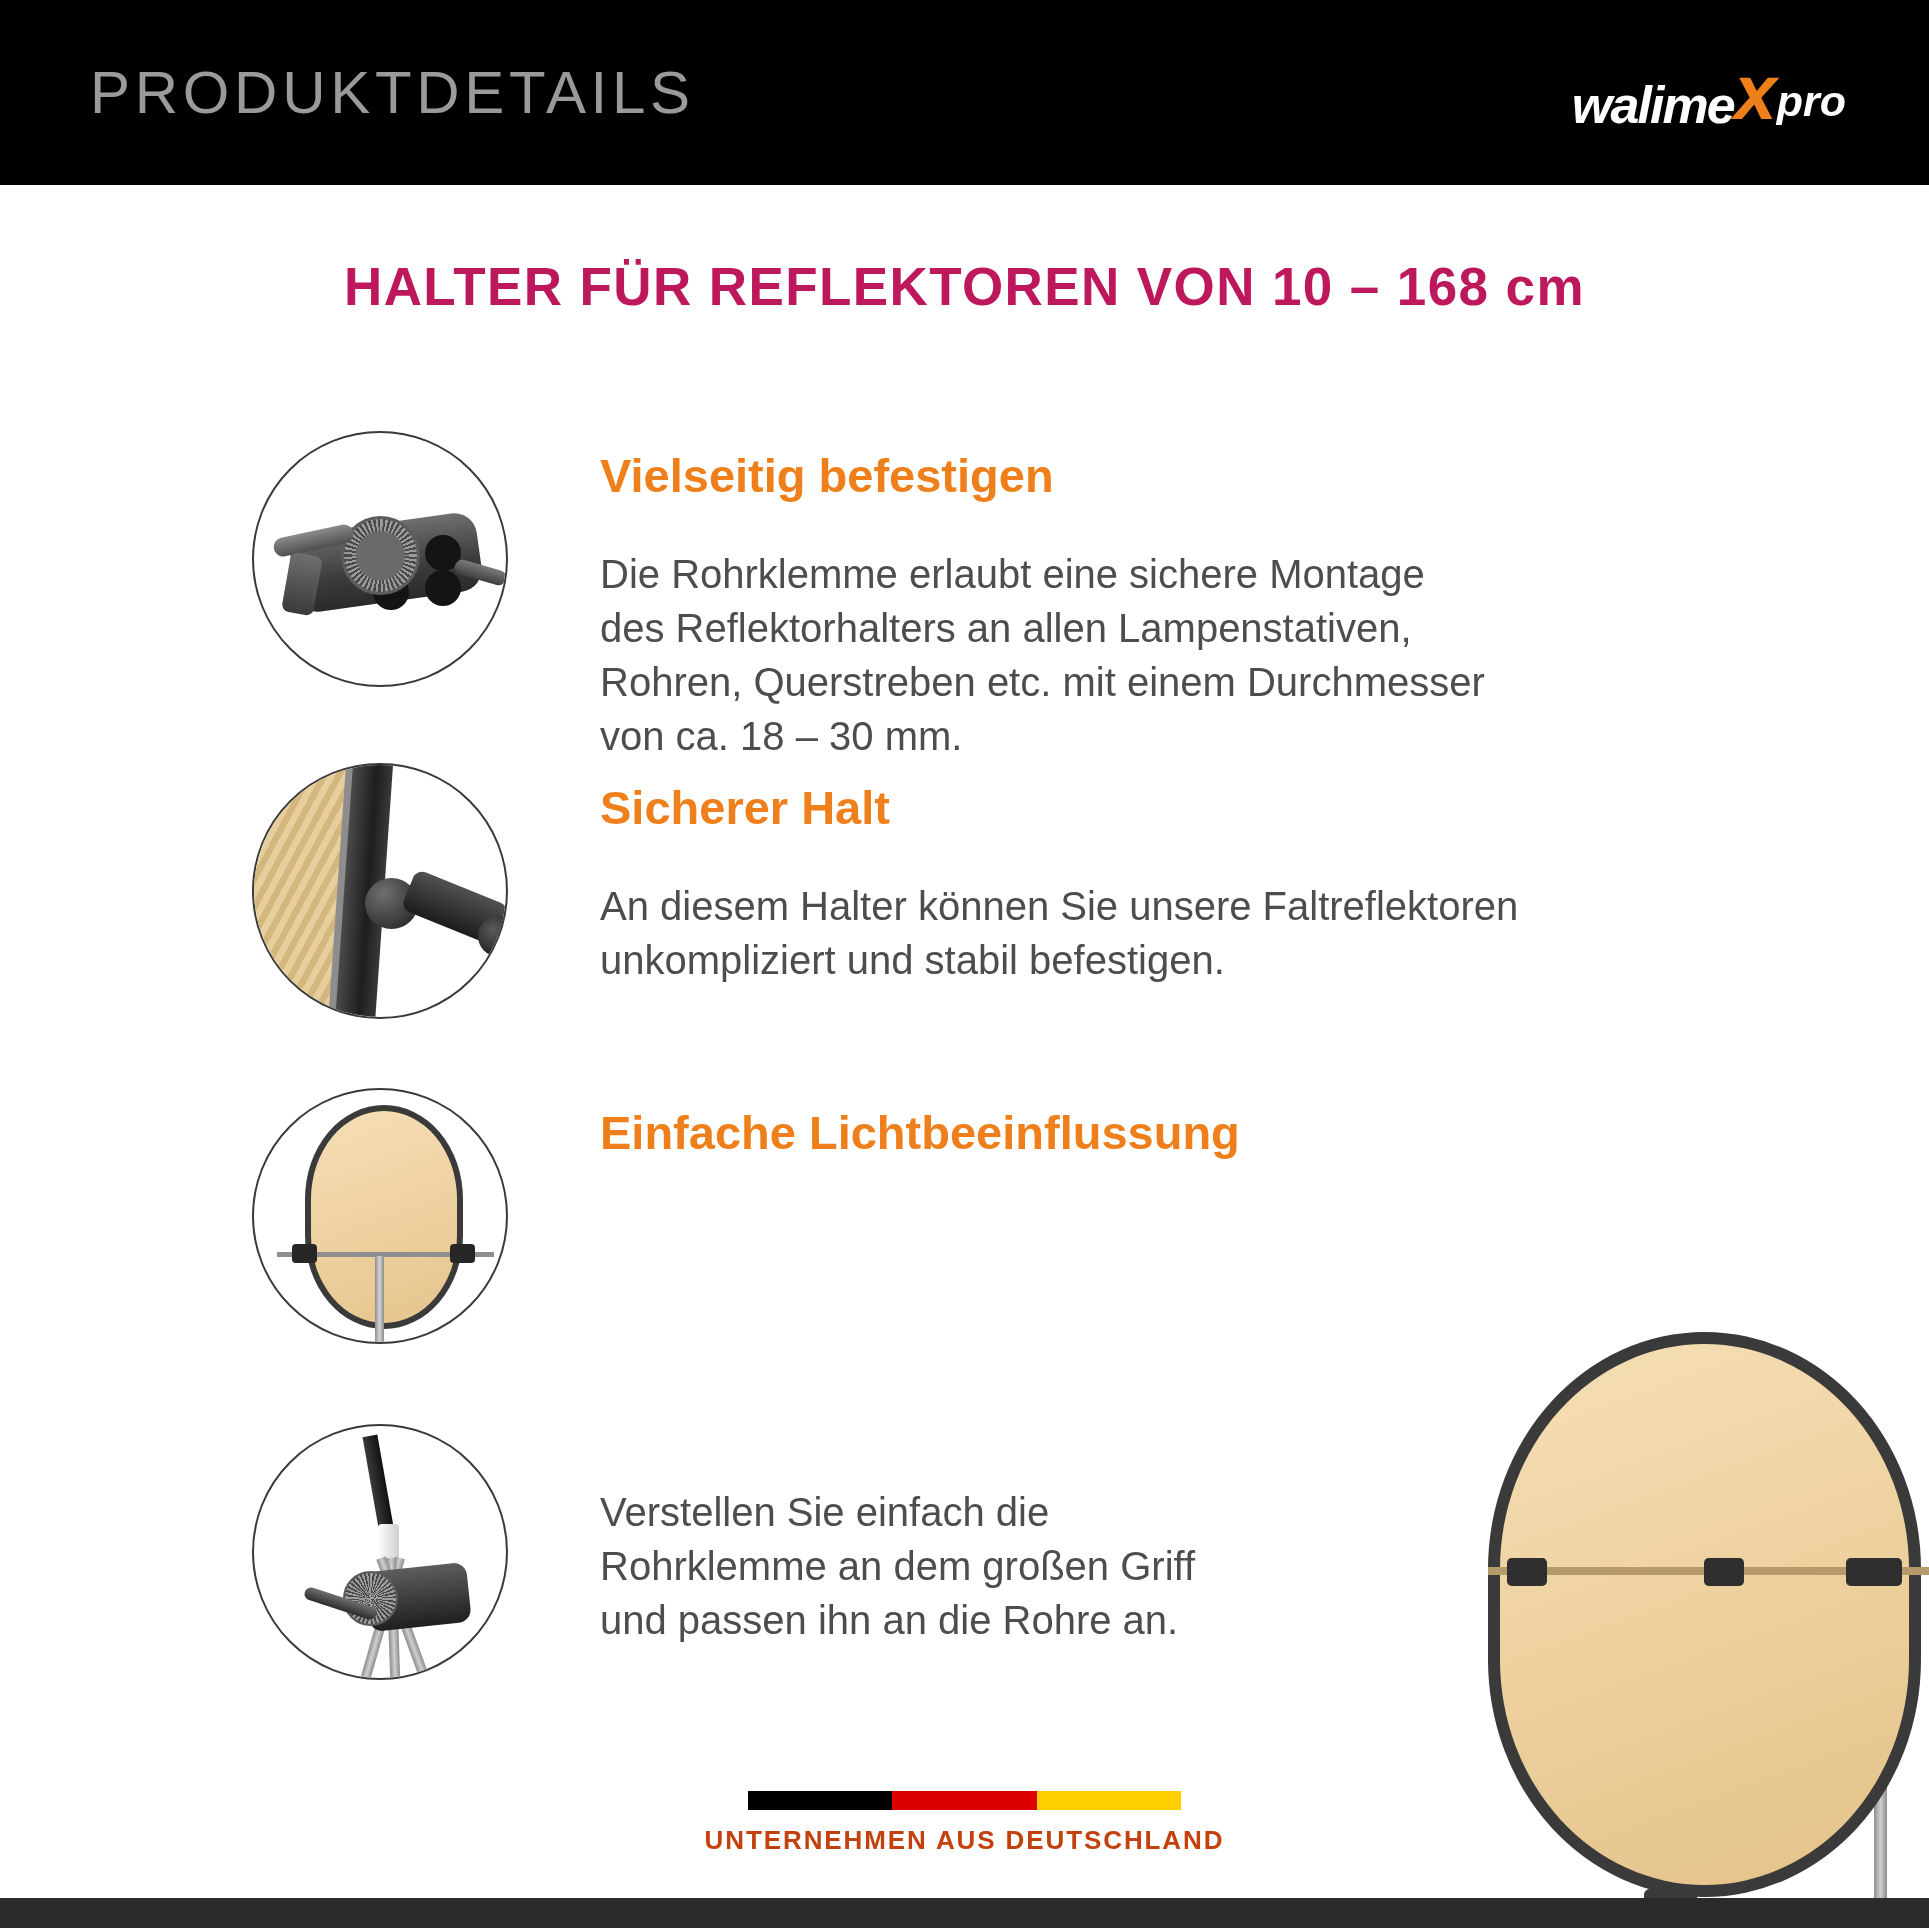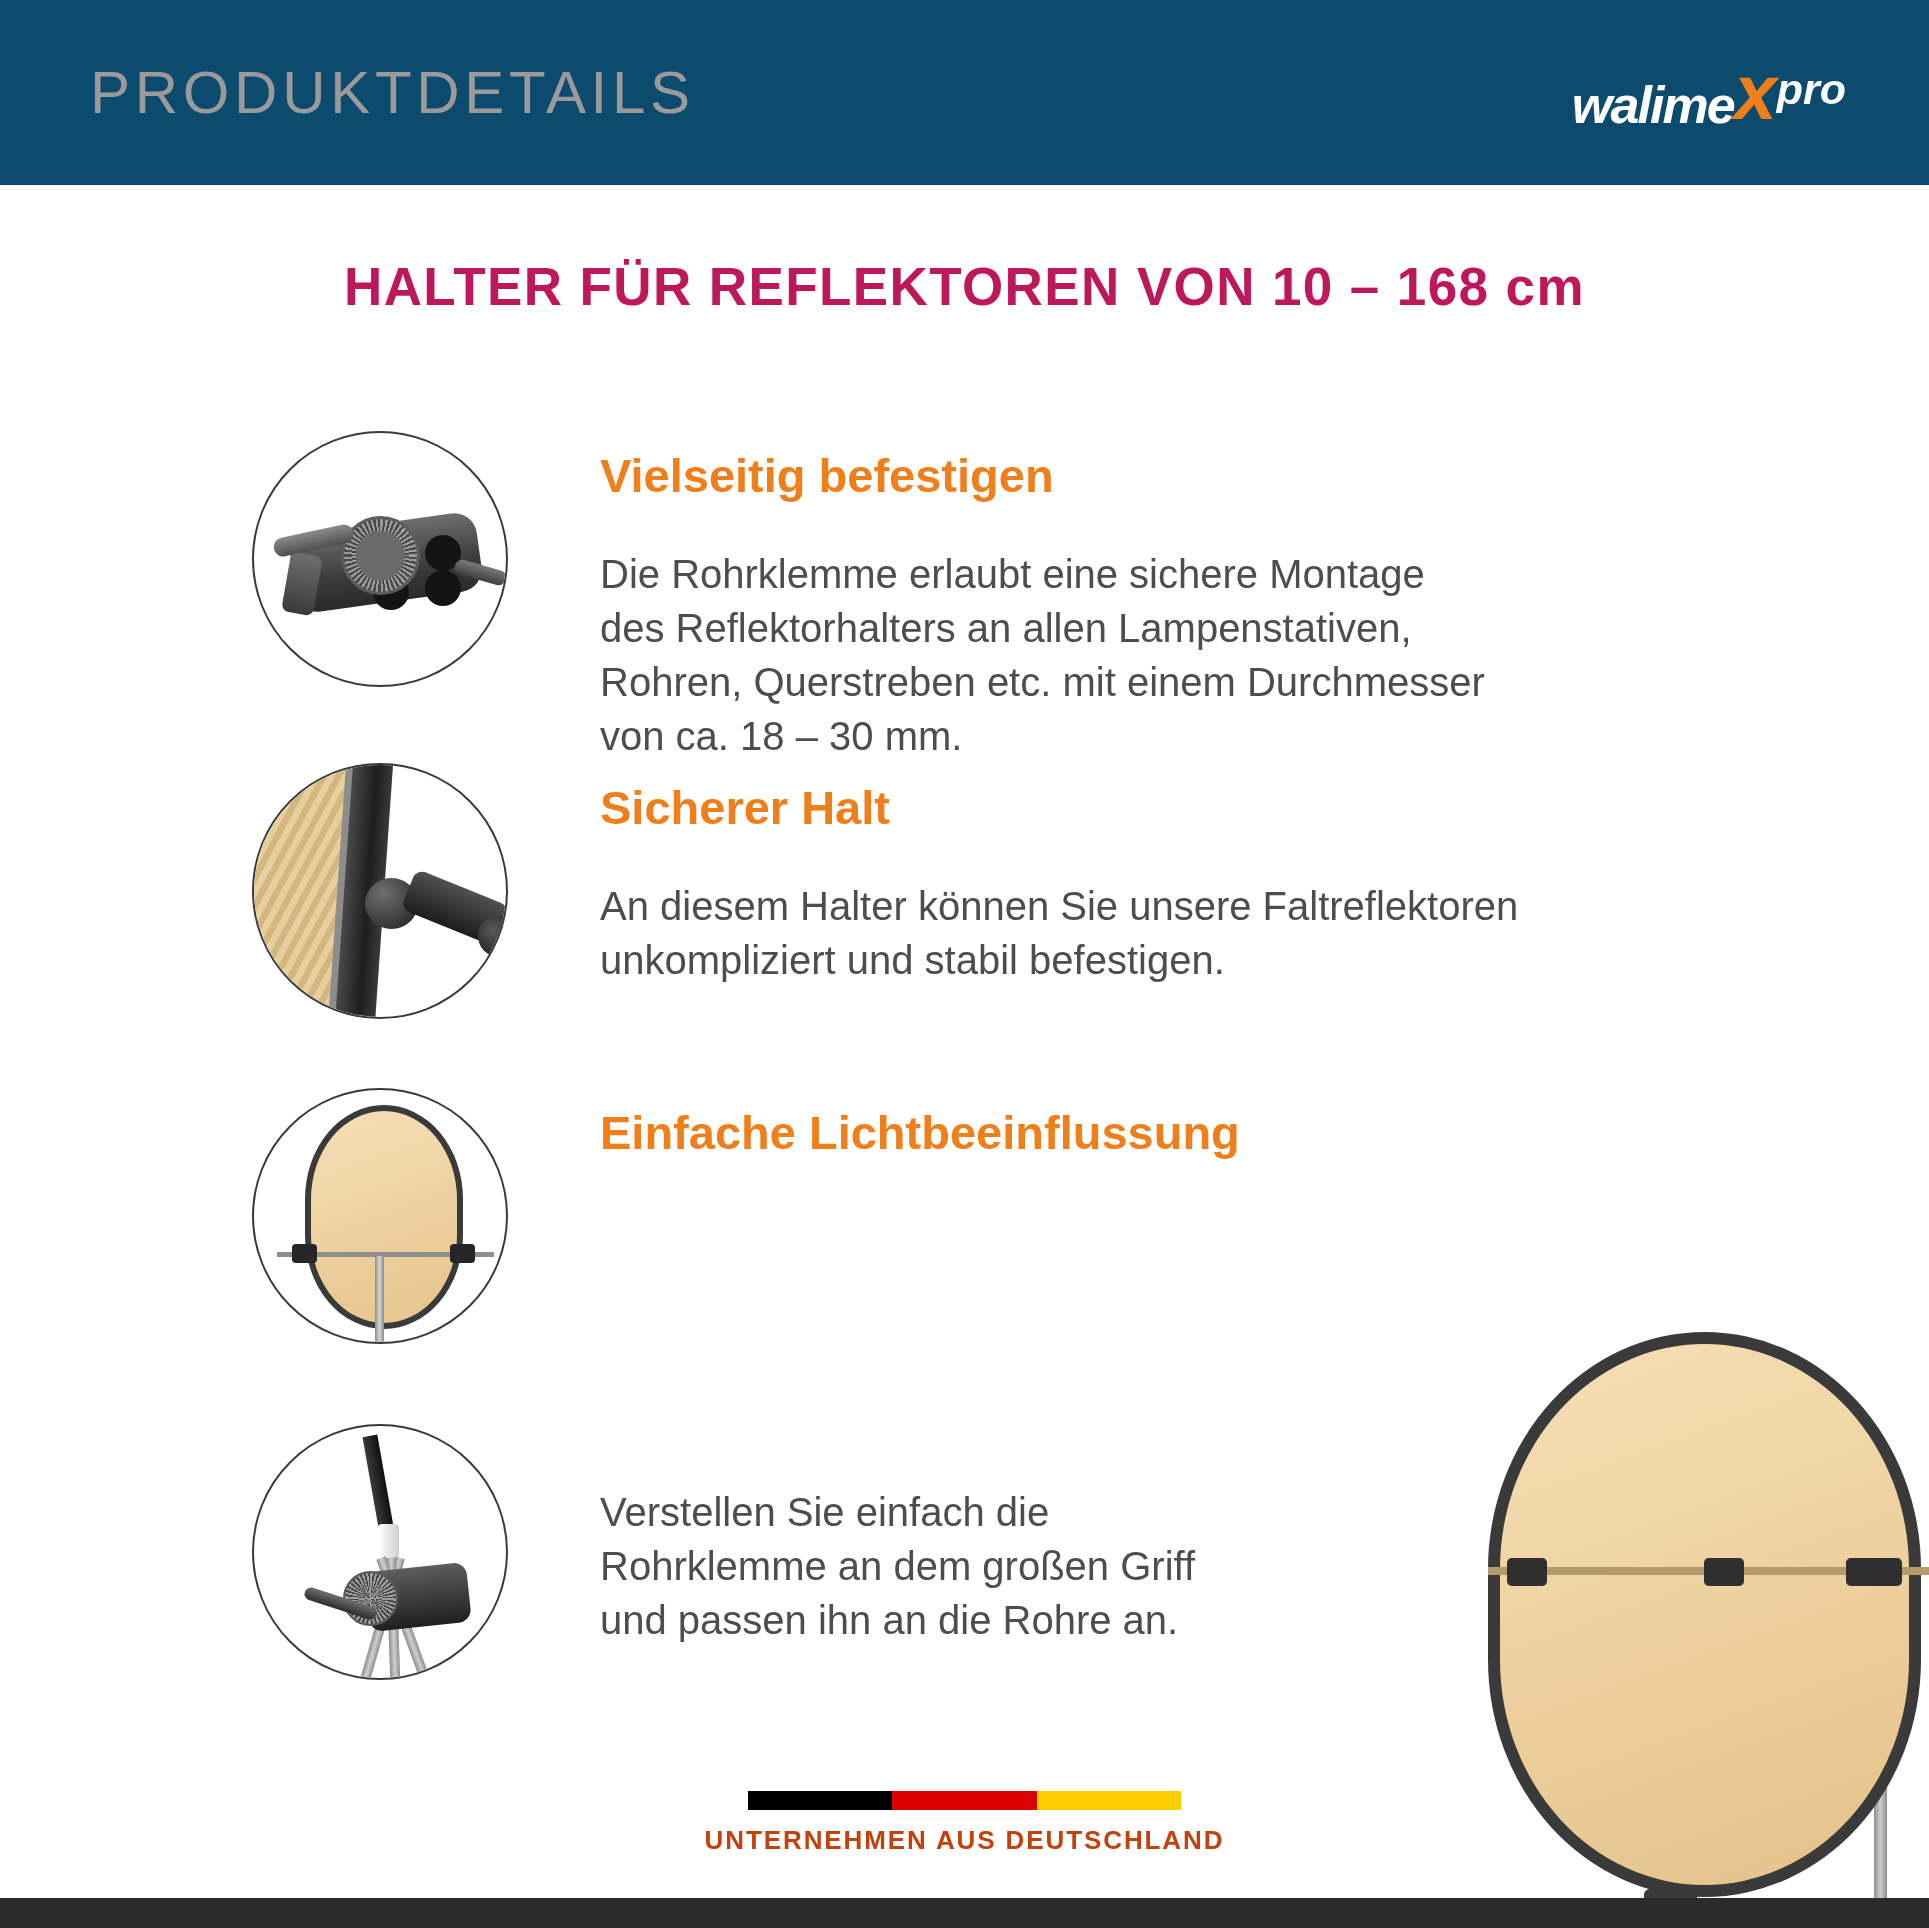--- a/index.html
+++ b/index.html
@@ -15,21 +15,21 @@
     width: 1929px;
     height: 1928px;
     background: #ffffff;
   }
 
   
   .header {
     position: absolute;
     left: 0; top: 0;
     width: 1929px; height: 185px;
-    background: #0c4a6e;
+    background: #000000;
     display: flex;
     align-items: center;
     justify-content: space-between;
     padding: 0 83px 0 90px;
     gap: 44px;
   }
   .header-title {
     font-size: 60px;
     letter-spacing: 4.7px;
     color: #9a9a9a;
@@ -55,21 +55,21 @@
     font-style: italic;
     color: #ee7f1a;
     letter-spacing: -1.9px;
   }
   .logo-pro {
     font-size: 43px;
     font-weight: bold;
     font-style: italic;
     color: #ffffff;
     margin-left: 1.9px;
-    margin-bottom: 20px;
+    margin-bottom: 8px;
   }
 
   
   .subtitle {
     position: absolute;
     left: 0; top: 256px;
     width: 1929px;
     text-align: center;
     font-size: 53px;
     font-weight: bold;

